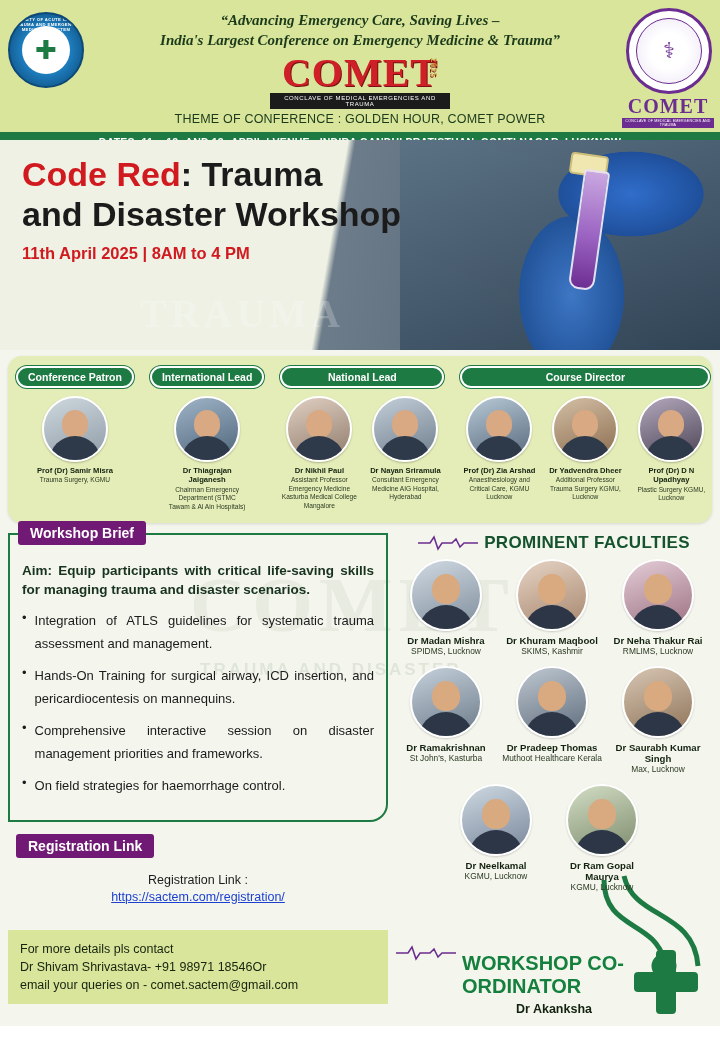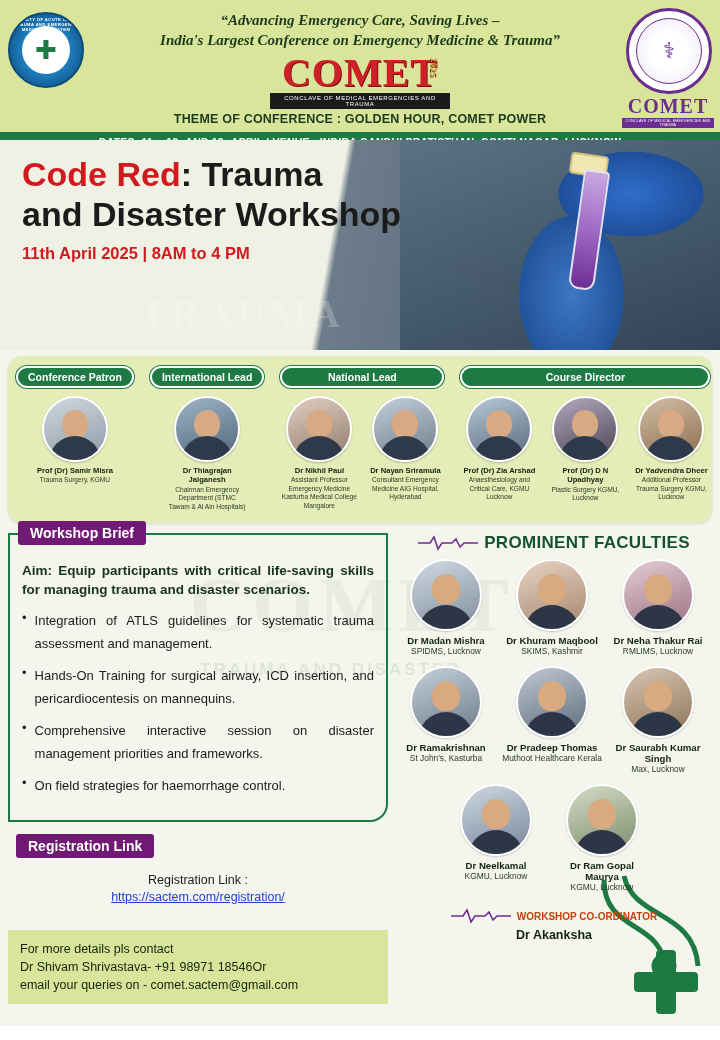--- a/index.html
+++ b/index.html
@@ -84,21 +84,21 @@
     position: absolute; right: -2px; top: 4px;
     font-size: 8px; color: #d6a13a; writing-mode: vertical-rl;
     letter-spacing: 1px;
   }
   .comet-logo .strip {
     background: #1b1b1b; color: #ffffff; font-size: 6px;
     letter-spacing: .6px; padding: 2px 0; margin-top: 1px;
   }
   .theme-bar {
     position: absolute; left: 0; right: 0; top: 112px;
-    text-align: center; font-weight: bold; font-size: 12.5px;
+    text-align: center; font-weight: normal; font-size: 12.5px;
     color: #1b3a1b; letter-spacing: .2px;
   }
   .dates-bar {
     position: absolute; left: 0; right: 0; top: 132px; height: 20px;
     background: #1e7a43; color: #ffffff;
     font-size: 10.5px; font-weight: bold; letter-spacing: .2px;
     display: flex; align-items: center; justify-content: center;
   }
   .dates-bar sup { font-size: 7px; }
 
@@ -244,21 +244,21 @@
   .b1 { background: linear-gradient(160deg,#cfd9e2,#7f8d9b); }
   .b2 { background: linear-gradient(160deg,#e3cdd6,#9b6f80); }
   .b3 { background: linear-gradient(160deg,#e6d3c4,#a5856c); }
   .b4 { background: linear-gradient(160deg,#c5d0da,#6b7a89); }
   .b5 { background: linear-gradient(160deg,#bfc8d2,#5d6b7a); }
   .b6 { background: linear-gradient(160deg,#d7c6b4,#8d7256); }
   .b7 { background: linear-gradient(160deg,#cdd8e0,#77859a); }
   .b8 { background: linear-gradient(160deg,#d2ddc4,#7d8a6b); }
 
   .coord-head { margin-top: 6px; display: flex; align-items: center; gap: 6px; justify-content: center; }
-  .coord-title { font-size: 10px; font-weight: bold; color: #c2410c; }
+  .coord-title { font-size: 20px; font-weight: bold; color: #15803d; margin-top: 44px; }
   .coord-name { text-align: center; font-size: 12.5px; font-weight: bold; color: #13220f; margin-top: 4px; }
 
   .big-watermark {
     position: absolute; left: 190px; top: 560px; z-index: 0;
     font-family: "Liberation Serif", serif; font-weight: bold;
     font-size: 78px; color: rgba(120,140,110,.10); letter-spacing: 6px;
   }
   .big-watermark2 {
     position: absolute; left: 200px; top: 660px; z-index: 0;
     font-size: 17px; color: rgba(120,140,110,.16); letter-spacing: 3px; font-weight: bold;
@@ -395,34 +395,34 @@
         <div class="people">
           <div class="person">
             <div class="avatar a5">
                 <div class="head"></div>
                 <div class="body"></div>
               </div>
             <div class="p-name">Prof (Dr) Zia Arshad</div>
             <div class="p-role">Anaesthesiology and Critical Care, KGMU Lucknow</div>
           </div>
           <div class="person">
+            <div class="avatar a7">
+                <div class="head"></div>
+                <div class="body"></div>
+              </div>
+            <div class="p-name">Dr Yadvendra Dheer</div>
+            <div class="p-role">Additional Professor Trauma Surgery KGMU, Lucknow</div>
+          </div>
+          <div class="person">
             <div class="avatar a6">
                 <div class="head"></div>
                 <div class="body"></div>
               </div>
             <div class="p-name">Prof (Dr) D N Upadhyay</div>
             <div class="p-role">Plastic Surgery KGMU, Lucknow</div>
-          </div>
-          <div class="person">
-            <div class="avatar a7">
-                <div class="head"></div>
-                <div class="body"></div>
-              </div>
-            <div class="p-name">Dr Yadvendra Dheer</div>
-            <div class="p-role">Additional Professor Trauma Surgery KGMU, Lucknow</div>
           </div>
         </div>
       </div>
 
     </div>
   </div>
 
   <div class="big-watermark">COMET</div>
   <div class="big-watermark2">TRAUMA AND DISASTER</div>
 

